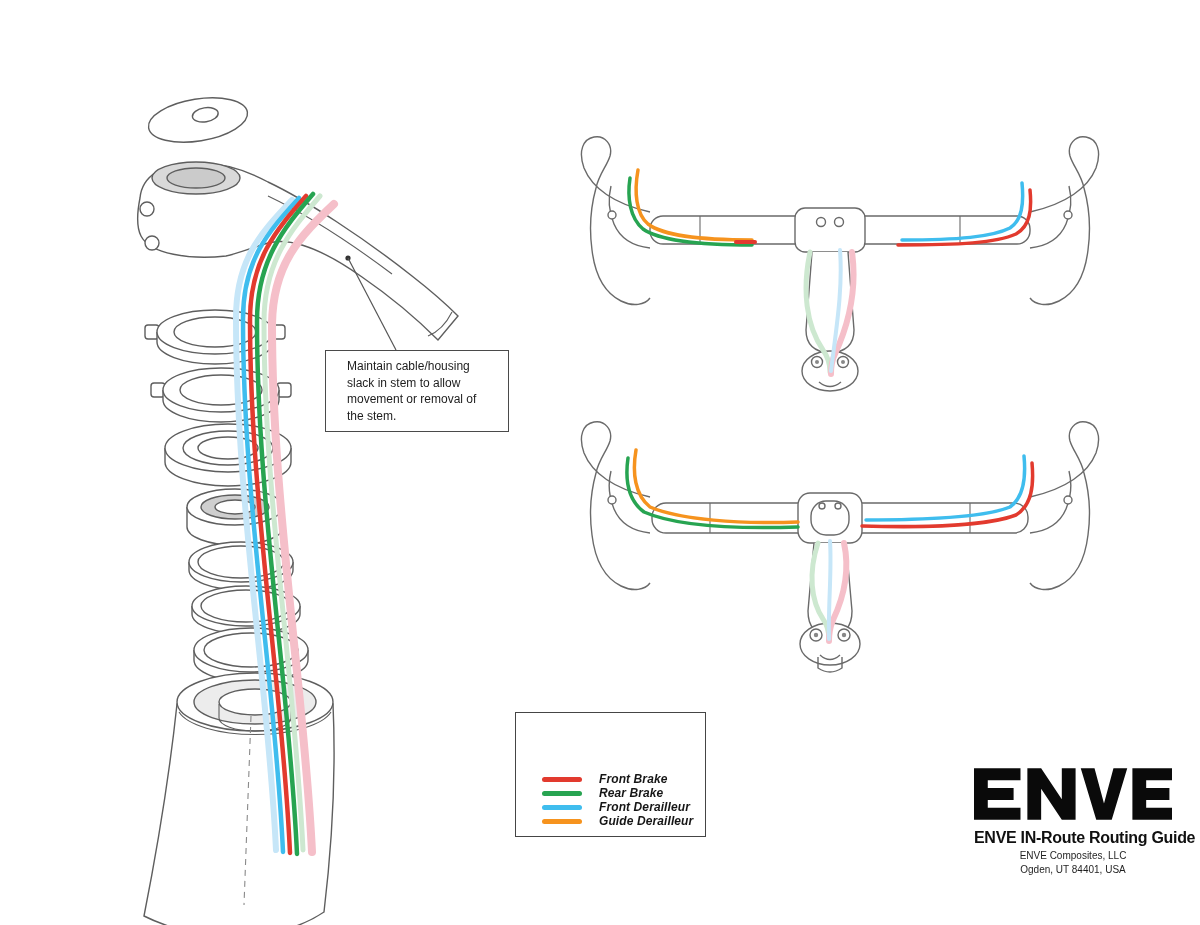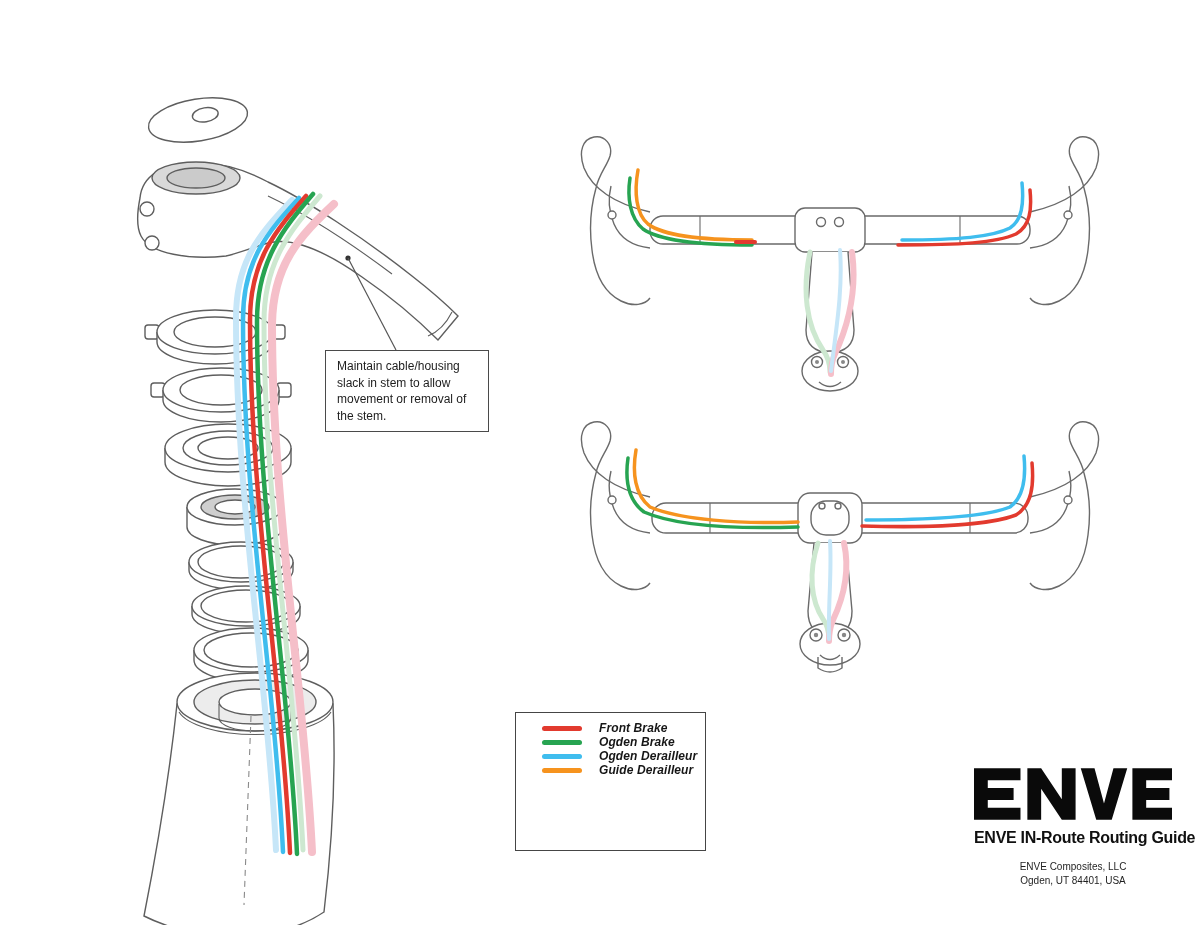--- a/index.html
+++ b/index.html
@@ -1,30 +1,30 @@
 <!DOCTYPE html>
 <html><head>
 <meta charset="utf-8">
 <style>
   html,body{margin:0;padding:0;background:#fff;}
   .page{position:relative;width:1200px;height:925px;background:#ffffff;
         font-family:"Liberation Sans",sans-serif;overflow:hidden;}
   .abs{position:absolute;}
   .callout{position:absolute;left:325px;top:350px;width:140px;border:1px solid #4a4a4a;
-           background:#fff;padding:7px 11px;font-size:12px;line-height:1.38;color:#1d1d1d;}
-  .legend{position:absolute;left:515px;top:712px;width:191px;height:139px;border:1px solid #454545;
-          background:#fff;display:flex;flex-direction:column;justify-content:flex-start;
+           background:#fff;padding:7px 21px;font-size:12px;line-height:1.38;color:#1d1d1d;}
+  .legend{position:absolute;left:515px;top:712px;width:191px;height:125px;border:1px solid #454545;
+          background:#fff;display:flex;flex-direction:column;justify-content:flex-end;
           padding:8px 0 8px 26px;box-sizing:border-box;}
   .legend-row{display:flex;align-items:center;gap:17px;}
   .swatch{width:40px;height:5px;border-radius:3px;flex:0 0 auto;background:#999;}
   .legend-label{font-size:12px;font-style:italic;font-weight:700;color:#161616;letter-spacing:.1px;}
   .brand{position:absolute;right:28px;top:768px;width:198px;text-align:center;}
   .logo{width:198px;height:52px;display:block;margin:0 auto;}
   .guide-title{margin-top:9px;font-size:16px;font-weight:700;letter-spacing:-.3px;color:#101010;white-space:nowrap;text-align:center;}
-  .address{margin-top:13px;font-size:10px;line-height:1.35;color:#1f1f1f;}
+  .address{margin-top:2px;font-size:10px;line-height:1.35;color:#1f1f1f;}
   svg{display:block;}
 </style>
 </head>
 <body>
 
 <div class="page">
 
   <svg class="abs" style="left:0;top:0" width="500" height="925" viewBox="0 0 500 925">
     <g fill="none" stroke="#5e5e5e" stroke-width="1.4">
 
@@ -196,25 +196,25 @@
     </g>
   </svg>
 
   <div class="legend">
     <div class="legend-row">
       <span class="swatch" style="background-color: rgb(226, 58, 46);"></span>
       <span class="legend-label">Front Brake</span>
     </div>
     <div class="legend-row">
       <span class="swatch" style="background-color: rgb(39, 164, 81);"></span>
-      <span class="legend-label">Ogden Brake</span>
+      <span class="legend-label">Rear Brake</span>
     </div>
     <div class="legend-row">
       <span class="swatch" style="background-color: rgb(63, 189, 238);"></span>
-      <span class="legend-label">Ogden Derailleur</span>
+      <span class="legend-label">Front Derailleur</span>
     </div>
     <div class="legend-row">
       <span class="swatch" style="background-color: rgb(246, 147, 30);"></span>
       <span class="legend-label">Guide Derailleur</span>
     </div>
   </div>
 
   <div class="brand">
     <svg class="logo" viewBox="0 0 230 60">
       <g fill="#0a0a0a">

